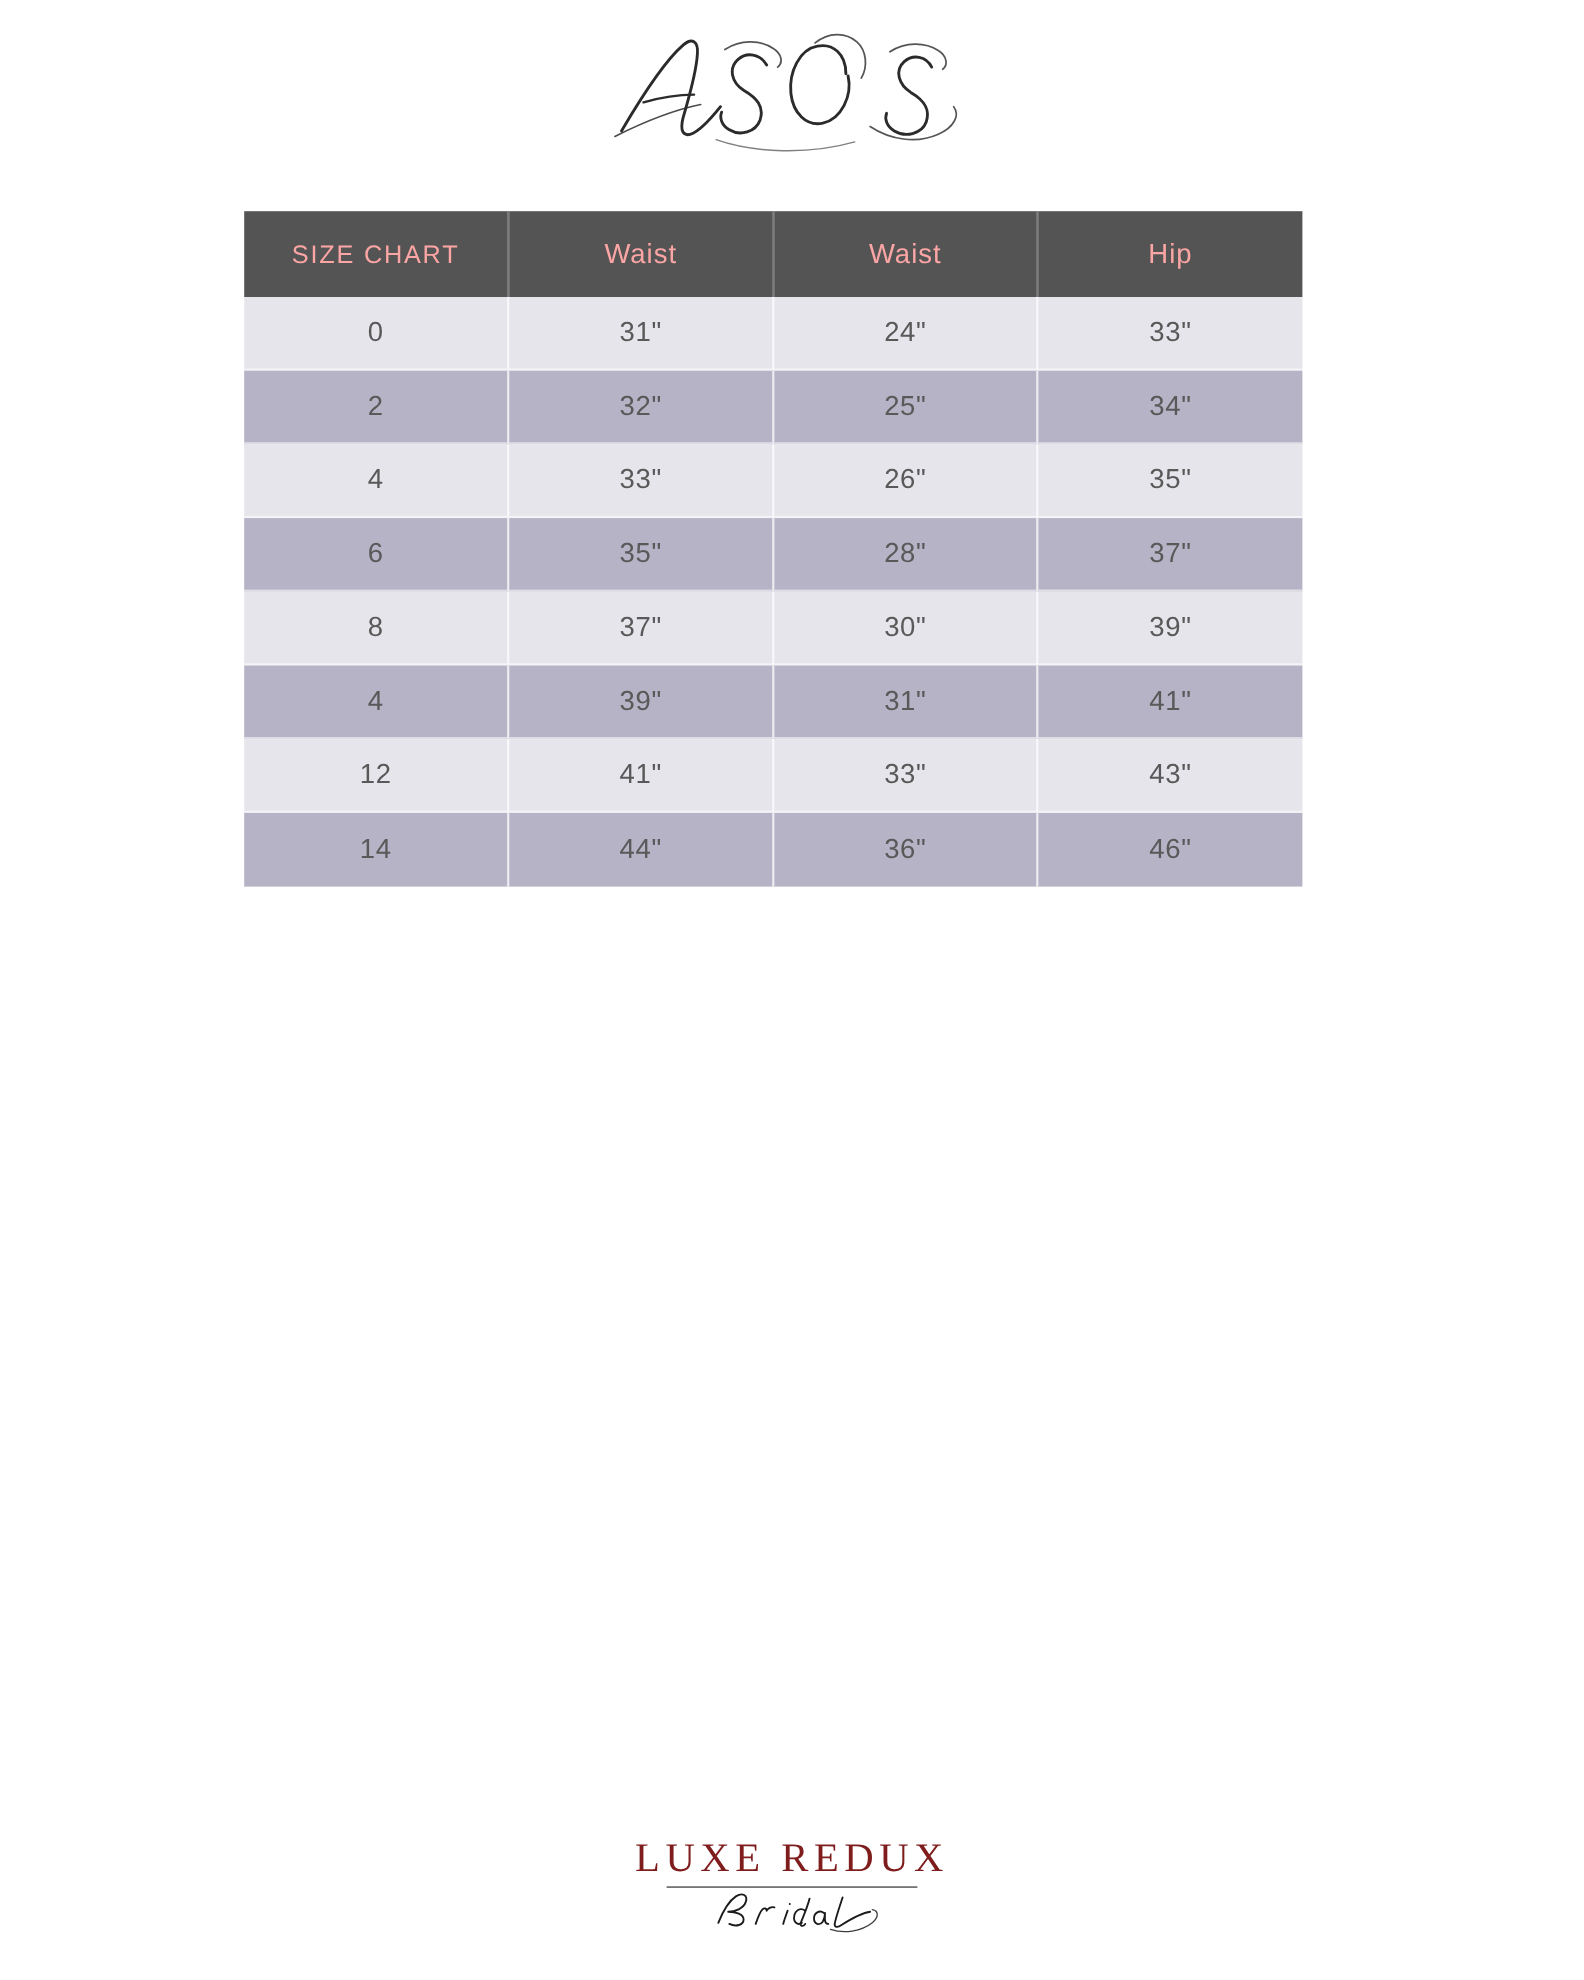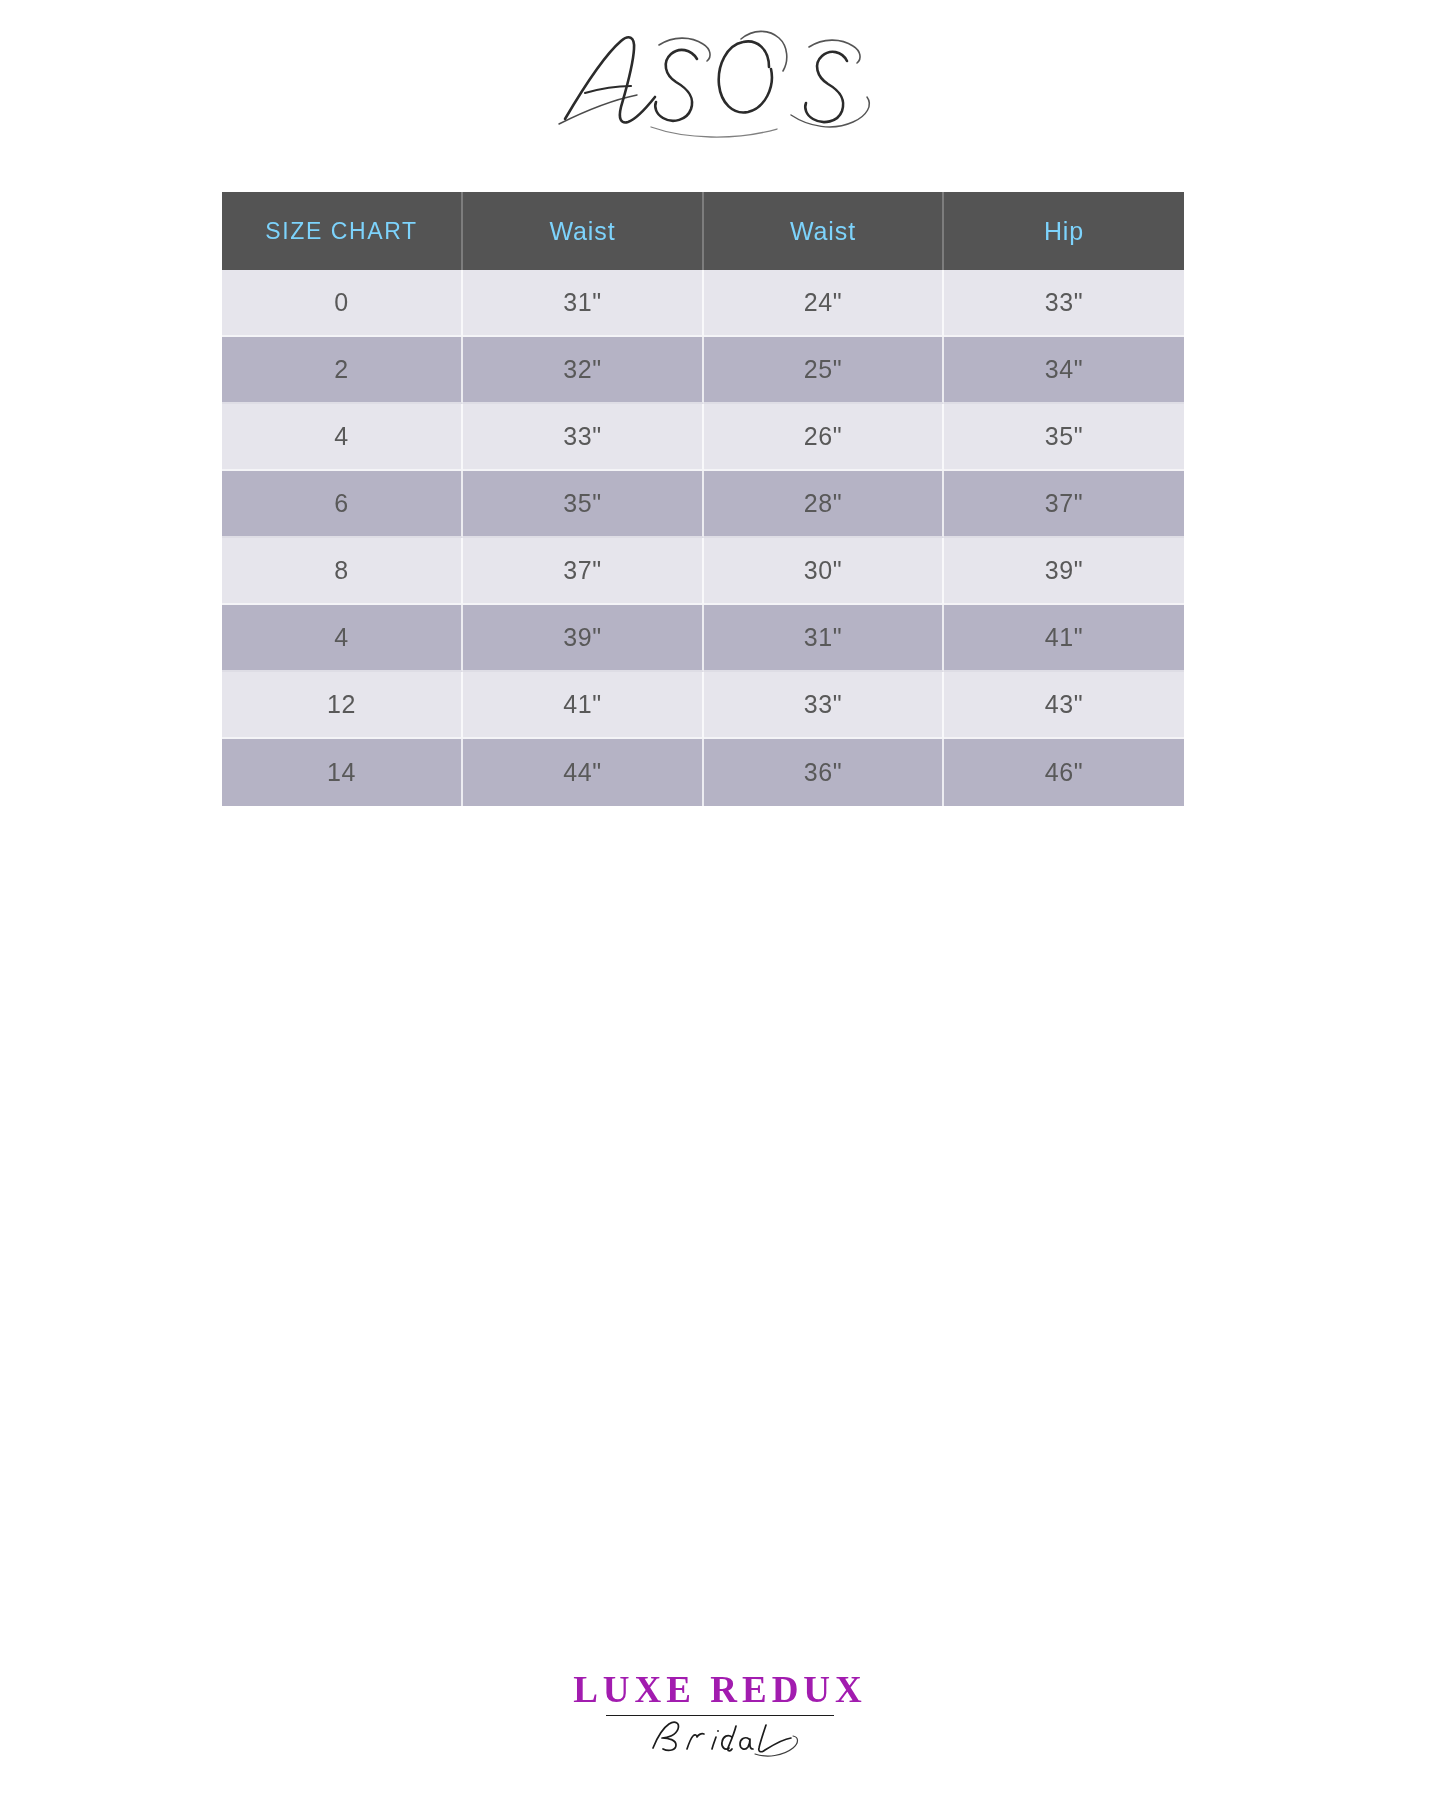--- a/index.html
+++ b/index.html
@@ -49,21 +49,21 @@
     border-spacing: 0;
     table-layout: fixed;
   }
   table.size-chart col.c-size  { width: 241px; }
   table.size-chart col.c-bust  { width: 241px; }
   table.size-chart col.c-waist { width: 240px; }
   table.size-chart col.c-hip   { width: 240px; }
 
   table.size-chart thead th {
     background: #545454;
-    color: #7dd3fc;
+    color: #fca5a5;
     height: 78px;
     font-weight: 400;
     font-size: 25px;
     letter-spacing: 0.9px;
     text-align: center;
     vertical-align: middle;
     border-right: 2px solid #7d7d7d;
     margin-left: 17px;
   }
   table.size-chart thead th:last-child { border-right: none; }
@@ -96,22 +96,22 @@
     width: 1440px;
     display: flex;
     flex-direction: column;
     align-items: center;
     justify-content: flex-end;
   }
   .footer-logo-main {
     font-family: "Liberation Serif", serif;
     font-size: 37px;
     letter-spacing: 5px;
-    color: #a21caf;
-    font-weight: 700;
+    color: #7f1d1d;
+    font-weight: 400;
     line-height: 1;
   }
   .footer-logo-rule {
     width: 228px;
     height: 1px;
     background: #1c1c1c;
     margin: 7px 0 2px 0;
   }
   .footer-logo-sub-wrap {
     width: 260px;

